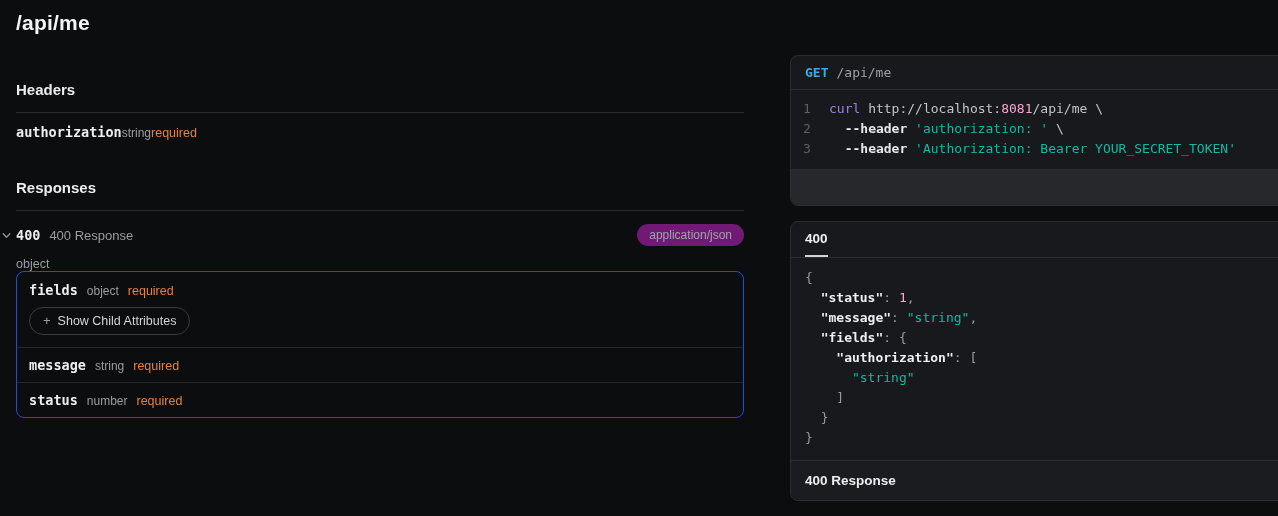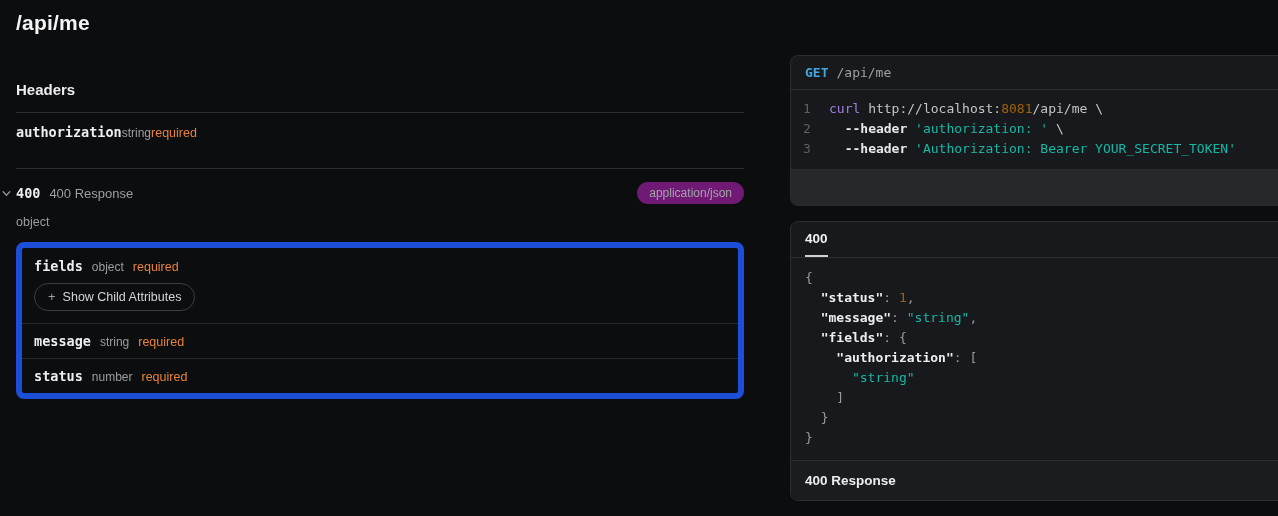--- a/index.html
+++ b/index.html
@@ -24,39 +24,39 @@
   .param-type { font-size:12px; color:#9b9ea2; }
   .param-required { font-size:12.5px; color:#e8823c; }
 
   .response-summary { position:relative; padding:13px 0 0; display:flex; align-items:center; gap:9px; cursor:pointer; }
   .chevron-wrap { position:absolute; left:-15px; top:16px; width:11px; height:11px; color:#8d9094; }
   .resp-code { font-family:"DejaVu Sans Mono", monospace; font-size:13.5px; font-weight:700; color:#eceef0; }
   .resp-label { font-size:13px; color:#9b9ea2; }
   .content-type-badge { margin-left:auto; background:#701a75; color:#a1a4a8; font-size:12px; line-height:14px; padding:4px 12px; border-radius:12px; }
   .schema-type { margin-top:11px; font-size:12.5px; color:#9b9ea2; }
 
-  .schema-box { margin-top:13px; border:6px solid #1d4ed8; border-radius:8px; }
+  .schema-box { border:1px solid #1d4ed8; border-radius:8px; }
   .schema-row { padding:9px 12px; border-top:1px solid #26282b; }
   .schema-row:first-child { border-top:none; padding:10px 12px 12px; }
   .schema-field-line { display:flex; align-items:baseline; gap:9px; }
   .show-child-btn { margin-top:9px; display:inline-flex; align-items:center; gap:7px; background:transparent; border:1px solid #3a3d41; border-radius:15px; padding:5px 13px 6px; font-size:12.5px; color:#d2d4d6; font-family:"Liberation Sans", sans-serif; cursor:pointer; }
   .show-child-btn .plus { color:#9da1a4; font-size:13px; }
 
   
   .right-col { position:absolute; left:790px; top:0; width:520px; }
   .card { background:#17191c; border:1px solid #2b2e31; border-radius:8px; overflow:hidden; }
   .request-card { margin-top:55px; }
   .req-header { display:flex; align-items:center; gap:8px; height:34px; padding:0 14px; border-bottom:1px solid #2b2e31; }
   .method { font-family:"DejaVu Sans Mono", monospace; font-size:13px; font-weight:700; color:#3fa9e1; }
   .path { font-family:"DejaVu Sans Mono", monospace; font-size:13px; color:#9da1a4; }
   .code-block { padding:9px 0 10px; }
   .code-line { font-family:"DejaVu Sans Mono", monospace; font-size:13px; line-height:20px; white-space:pre; }
   .ln { display:inline-block; width:14px; margin:0 12px 0 12px; color:#5d6165; text-align:left; }
   .tok-purple { color:#a47fe3; }
-  .tok-orange { color:#a16207;margin-top:44px; }
+  .tok-orange { color:#f9a8d4;margin-top:44px; }
   .tok-cyan  { color:#14b8a6; }
   .tok-bold  { color:#e6e8ea; font-weight:700; }
   .tok-fg    { color:#c3c6c9; }
   .tok-dim   { color:#969b9f; }
   .tok-key   { color:#eceef0; font-weight:700; }
   .req-footer { height:36px; background:#26282b; border-top:1px solid #2b2e31; }
 
   .response-card { margin-top:15px; }
   .resp-tabs { height:36px; padding:0 14px; border-bottom:1px solid #2b2e31; display:flex; align-items:stretch; }
   .resp-tab { display:flex; align-items:center; font-size:13.5px; font-weight:700; color:#f0f1f2; border-bottom:2px solid #cfd2d4; cursor:pointer; }
@@ -75,20 +75,21 @@
 
     <h2 class="section-heading h-headers">Headers</h2>
     <div class="divider"></div>
 
     <div class="param-row">
       <span class="param-name">authorization</span>
       <span class="param-type">string</span>
       <span class="param-required">required</span>
     </div>
 
+    <h2 class="section-heading h-responses">Responses</h2>
     <div class="divider"></div>
 
     <div class="response-summary">
       <span class="chevron-wrap">
         <svg width="11" height="11" viewBox="0 0 11 11" fill="none" stroke="currentColor" stroke-width="1.4" stroke-linecap="round" stroke-linejoin="round">
           <path d="M2.2 3.8 L5.5 7.2 L8.8 3.8"></path>
         </svg>
       </span>
       <span class="resp-code">400</span>
       <span class="resp-label">400 Response</span>

